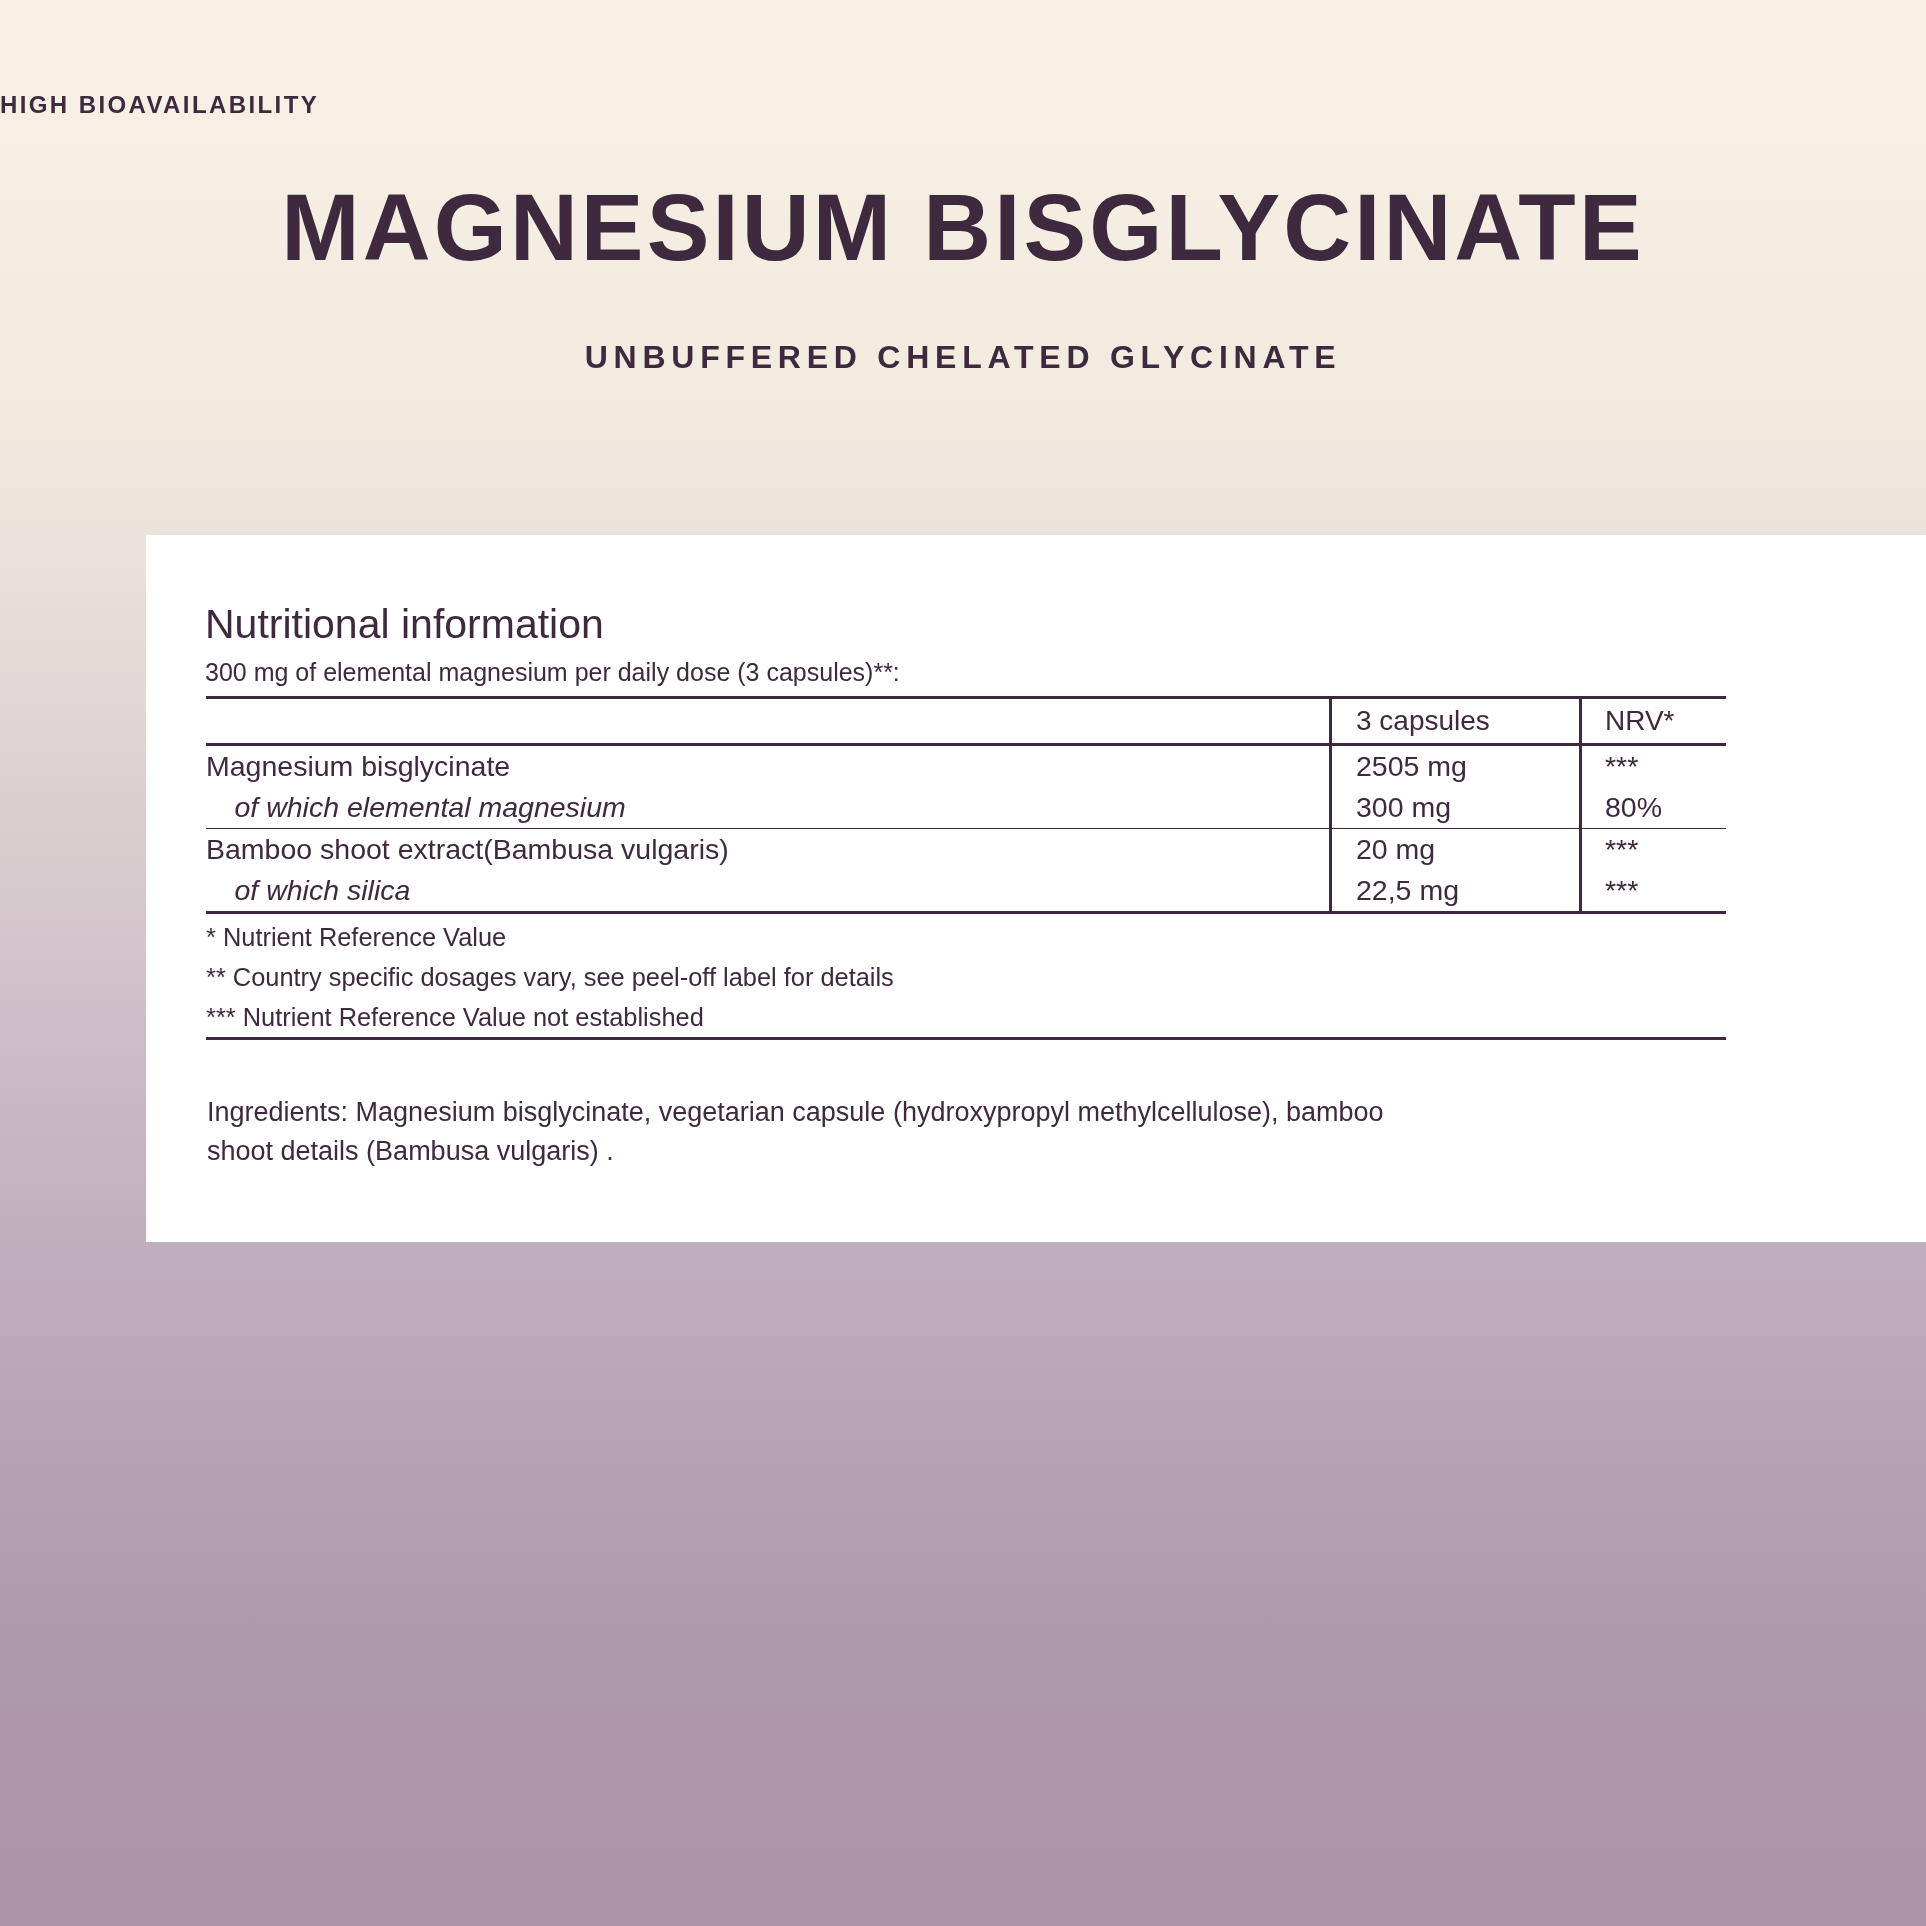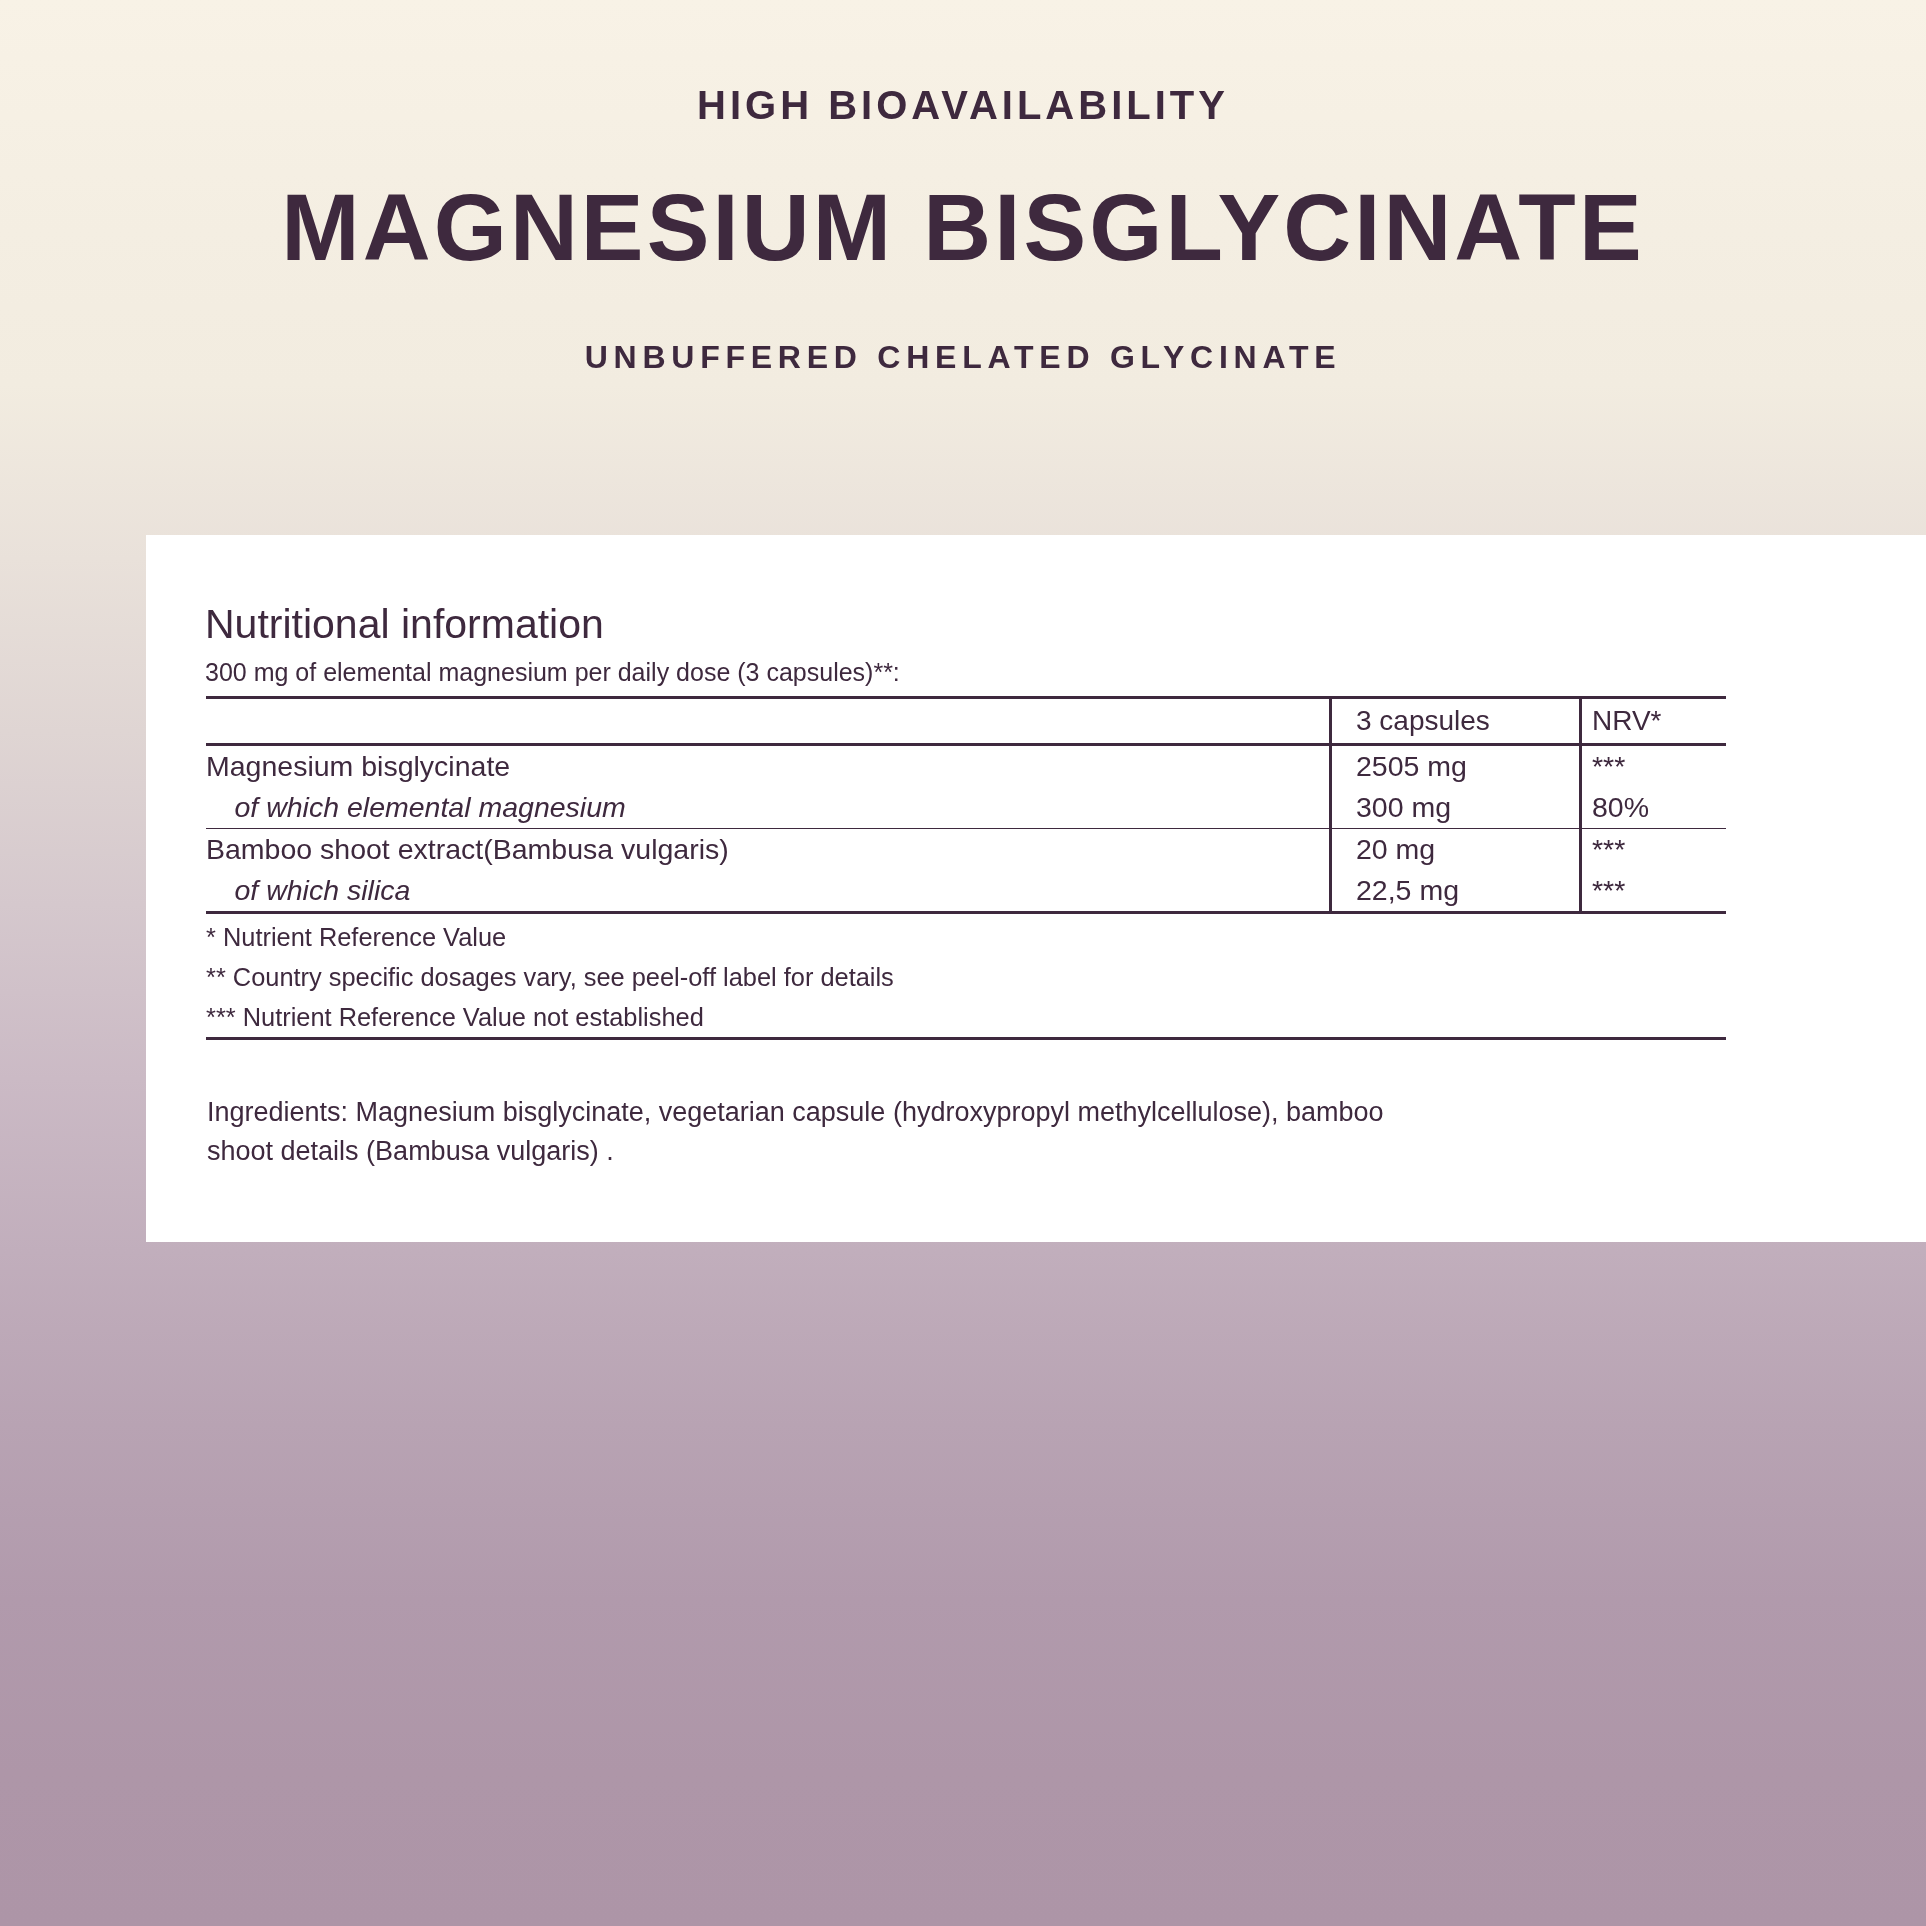--- a/index.html
+++ b/index.html
@@ -23,22 +23,22 @@
       #C1AEBC 65%,
       #B8A3B3 74%,
       #B19AAC 83%,
       #AE96A8 92%,
       #AD95A7 100%);
   }
 
   
   .eyebrow {
     position: absolute; top: 89px; left: 0; width: 100%;
-    text-align: center;
-    font-size: 40px; line-height: 32px;
+    text-align: left;
+    font-size: 24px; line-height: 32px;
     letter-spacing: 0.10em; font-weight: 600;
   }
   .title {
     position: absolute; top: 181px; left: 0; width: 100%;
     text-align: center;
     font-size: 94px; line-height: 94px;
     letter-spacing: 3.1px; font-weight: 700;
     white-space: nowrap;
   }
   .subtitle {
@@ -88,21 +88,21 @@
     grid-auto-rows: 41px;
   }
   .t-cell {
     display: flex; align-items: center;
     font-size: 28.5px;
     box-sizing: border-box;
     overflow: hidden; white-space: nowrap;
   }
   .t-head .t-cell { font-size: 28px; }
   .col-val  { border-left: 3.1px solid #3E293E; padding-left: 24px; }
-  .col-nrv  { border-left: 3.1px solid #3E293E; padding-left: 10px; }
+  .col-nrv  { border-left: 3.1px solid #3E293E; padding-left: 23px; }
   .indent   { padding-left: 28.5px; font-style: italic; }
   .it       { }
 
   
   .footnotes {
     position: absolute; left: 60px; top: 382px;
     width: 1520px;
     font-size: 25.4px; line-height: 40px;
     border-bottom: 3.9px solid #3E293E;
     box-sizing: border-box;

